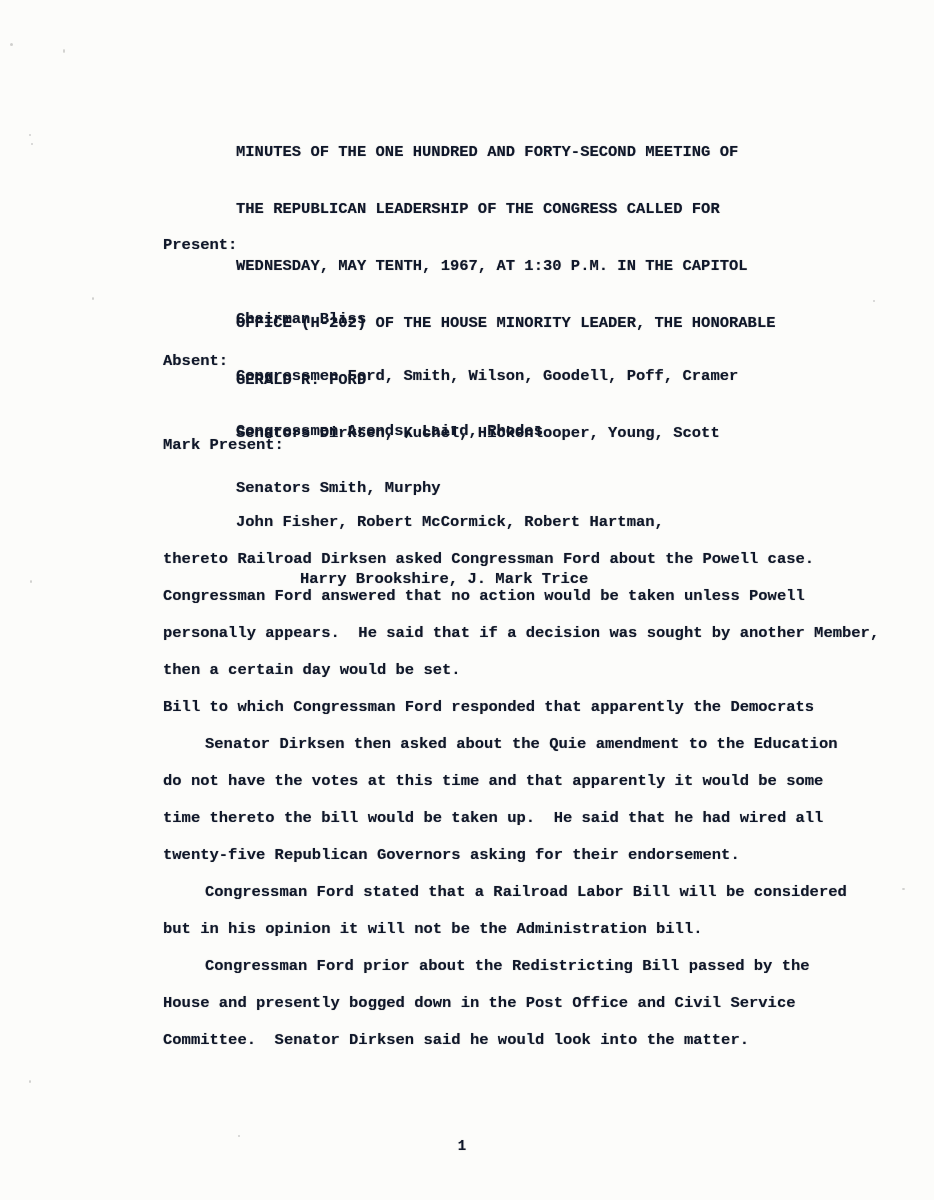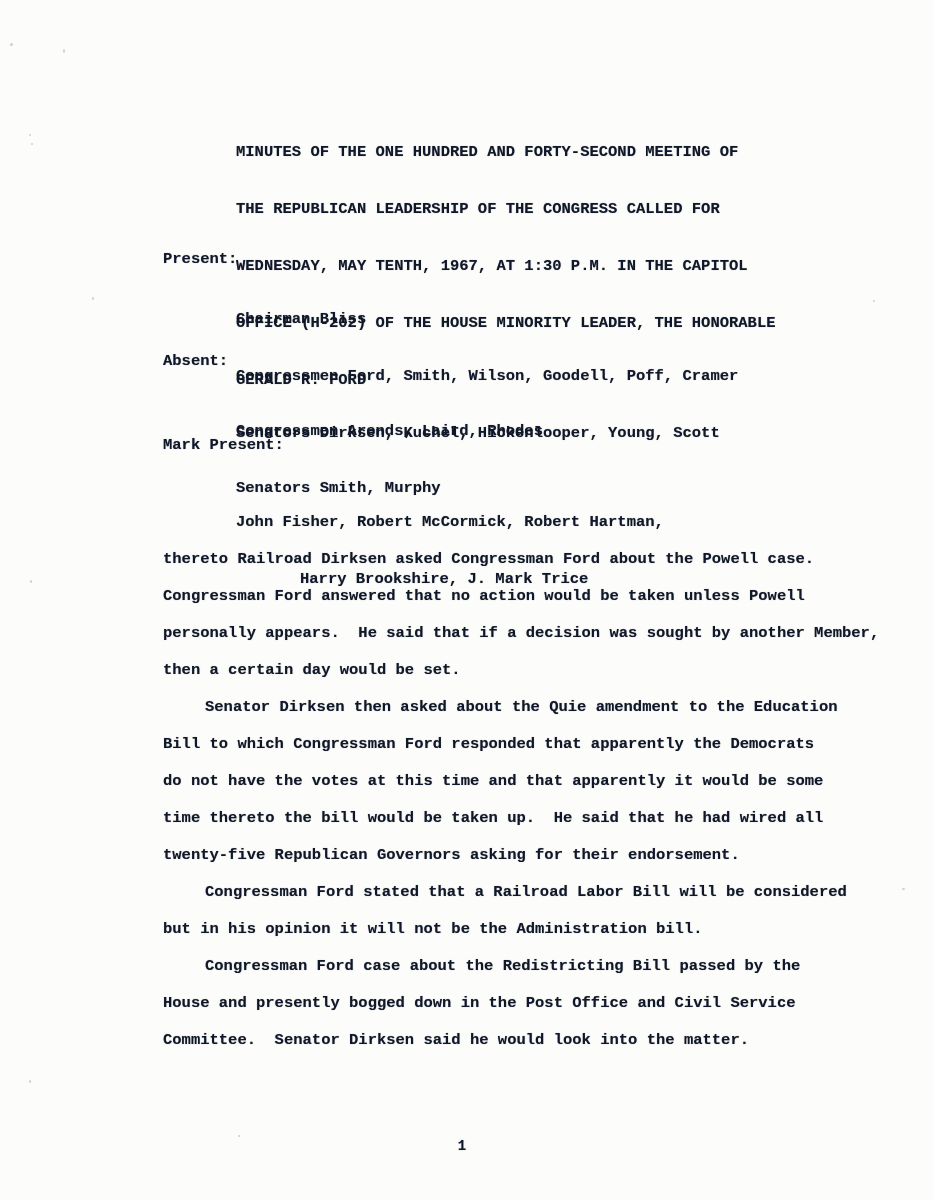--- a/index.html
+++ b/index.html
@@ -25,21 +25,21 @@
     left: 236px;
     top: 105px;
     line-height: 19px;
     white-space: pre;
   }
   .section-label {
     position: absolute;
     left: 163px;
     white-space: pre;
   }
-  .label-present { top: 250px; }
+  .label-present { top: 236px; }
   .label-absent { top: 352px; font-family: Liberation Mono, monospace; }
   .label-also-present { top: 436px; }
   .attendee-block {
     position: absolute;
     left: 236px;
     line-height: 19px;
     white-space: pre;
   }
   .block-present { top: 272px; }
   .block-absent { top: 384px; }
@@ -116,32 +116,32 @@
   </div>
 
   <div class="doc-body">
     <div>
       <div class="body-line">thereto Railroad Dirksen asked Congressman Ford about the Powell case.</div>
       <div class="body-line">Congressman Ford answered that no action would be taken unless Powell</div>
       <div class="body-line">personally appears.  He said that if a decision was sought by another Member,</div>
       <div class="body-line">then a certain day would be set.</div>
     </div>
     <div>
+      <div class="body-line">Bill to which Congressman Ford responded that apparently the Democrats</div>
       <div class="body-line para-indent">Senator Dirksen then asked about the Quie amendment to the Education</div>
-      <div class="body-line">Bill to which Congressman Ford responded that apparently the Democrats</div>
       <div class="body-line">do not have the votes at this time and that apparently it would be some</div>
       <div class="body-line">time thereto the bill would be taken up.  He said that he had wired all</div>
       <div class="body-line">twenty-five Republican Governors asking for their endorsement.</div>
     </div>
     <div>
       <div class="body-line para-indent">Congressman Ford stated that a Railroad Labor Bill will be considered</div>
       <div class="body-line">but in his opinion it will not be the Administration bill.</div>
     </div>
     <div>
-      <div class="body-line para-indent">Congressman Ford case about the Redistricting Bill passed by the</div>
+      <div class="body-line para-indent">Congressman Ford prior about the Redistricting Bill passed by the</div>
       <div class="body-line">House and presently bogged down in the Post Office and Civil Service</div>
       <div class="body-line">Committee.  Senator Dirksen said he would look into the matter.</div>
     </div>
   </div>
 
   <div class="page-number">1</div>
 
   <div class="speck s1"></div>
   <div class="speck s2"></div>
   <div class="speck s3"></div>

